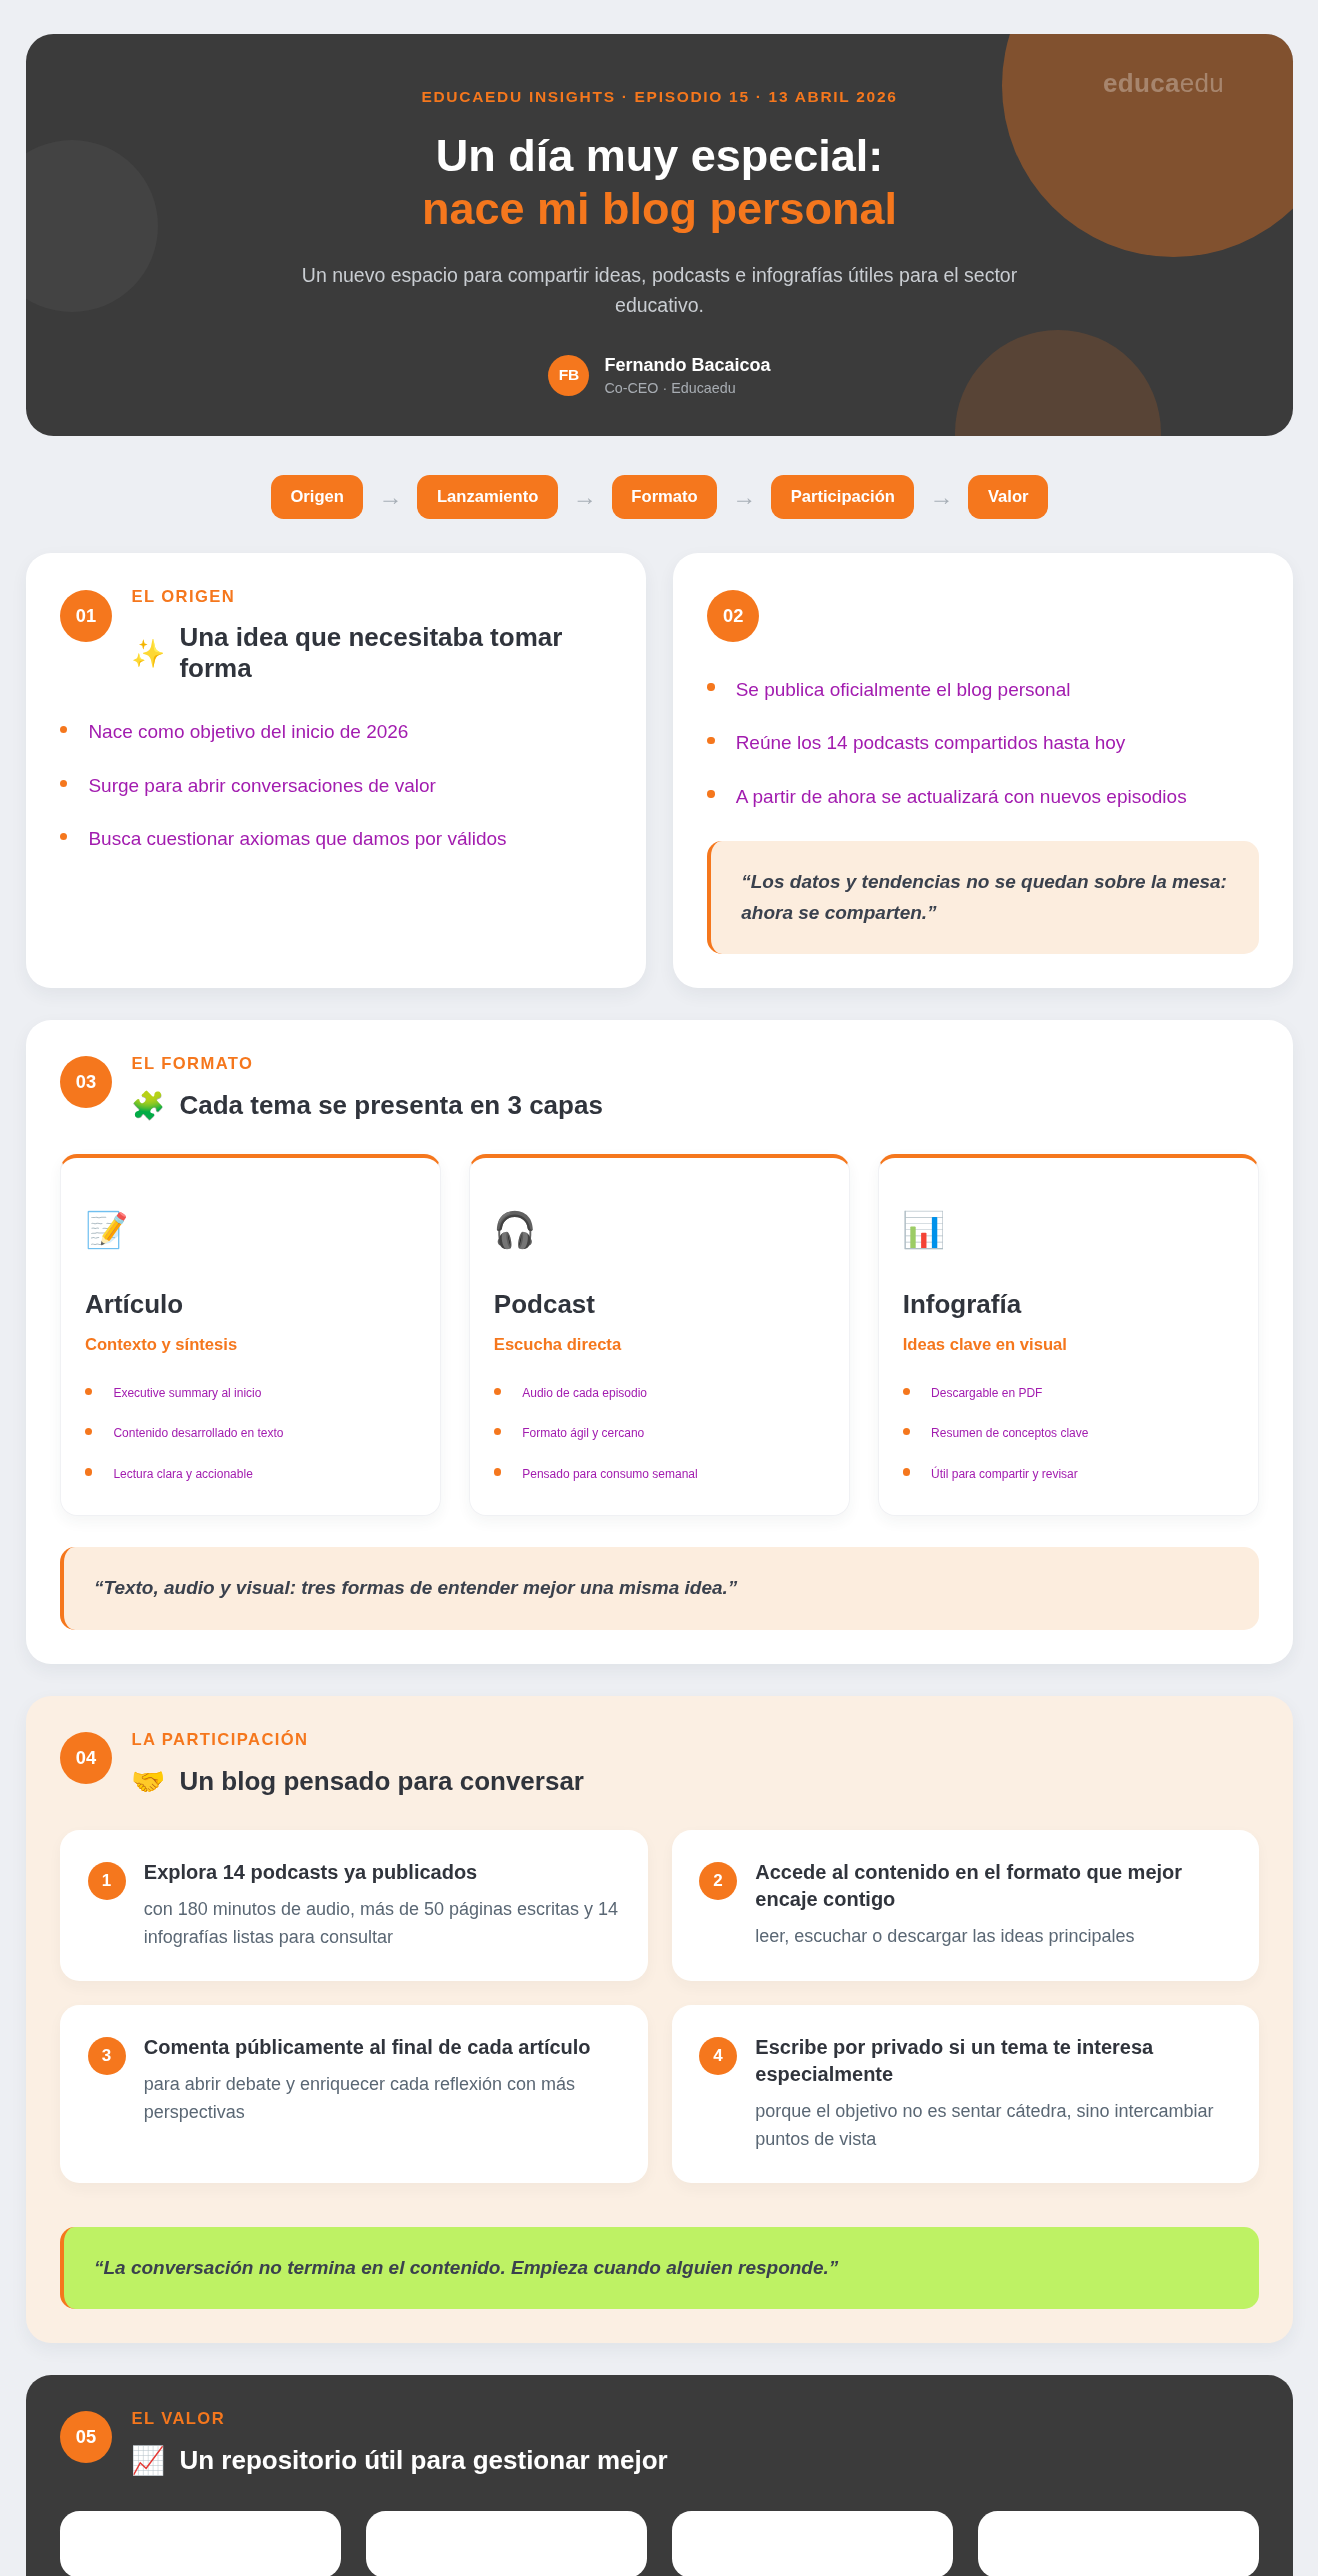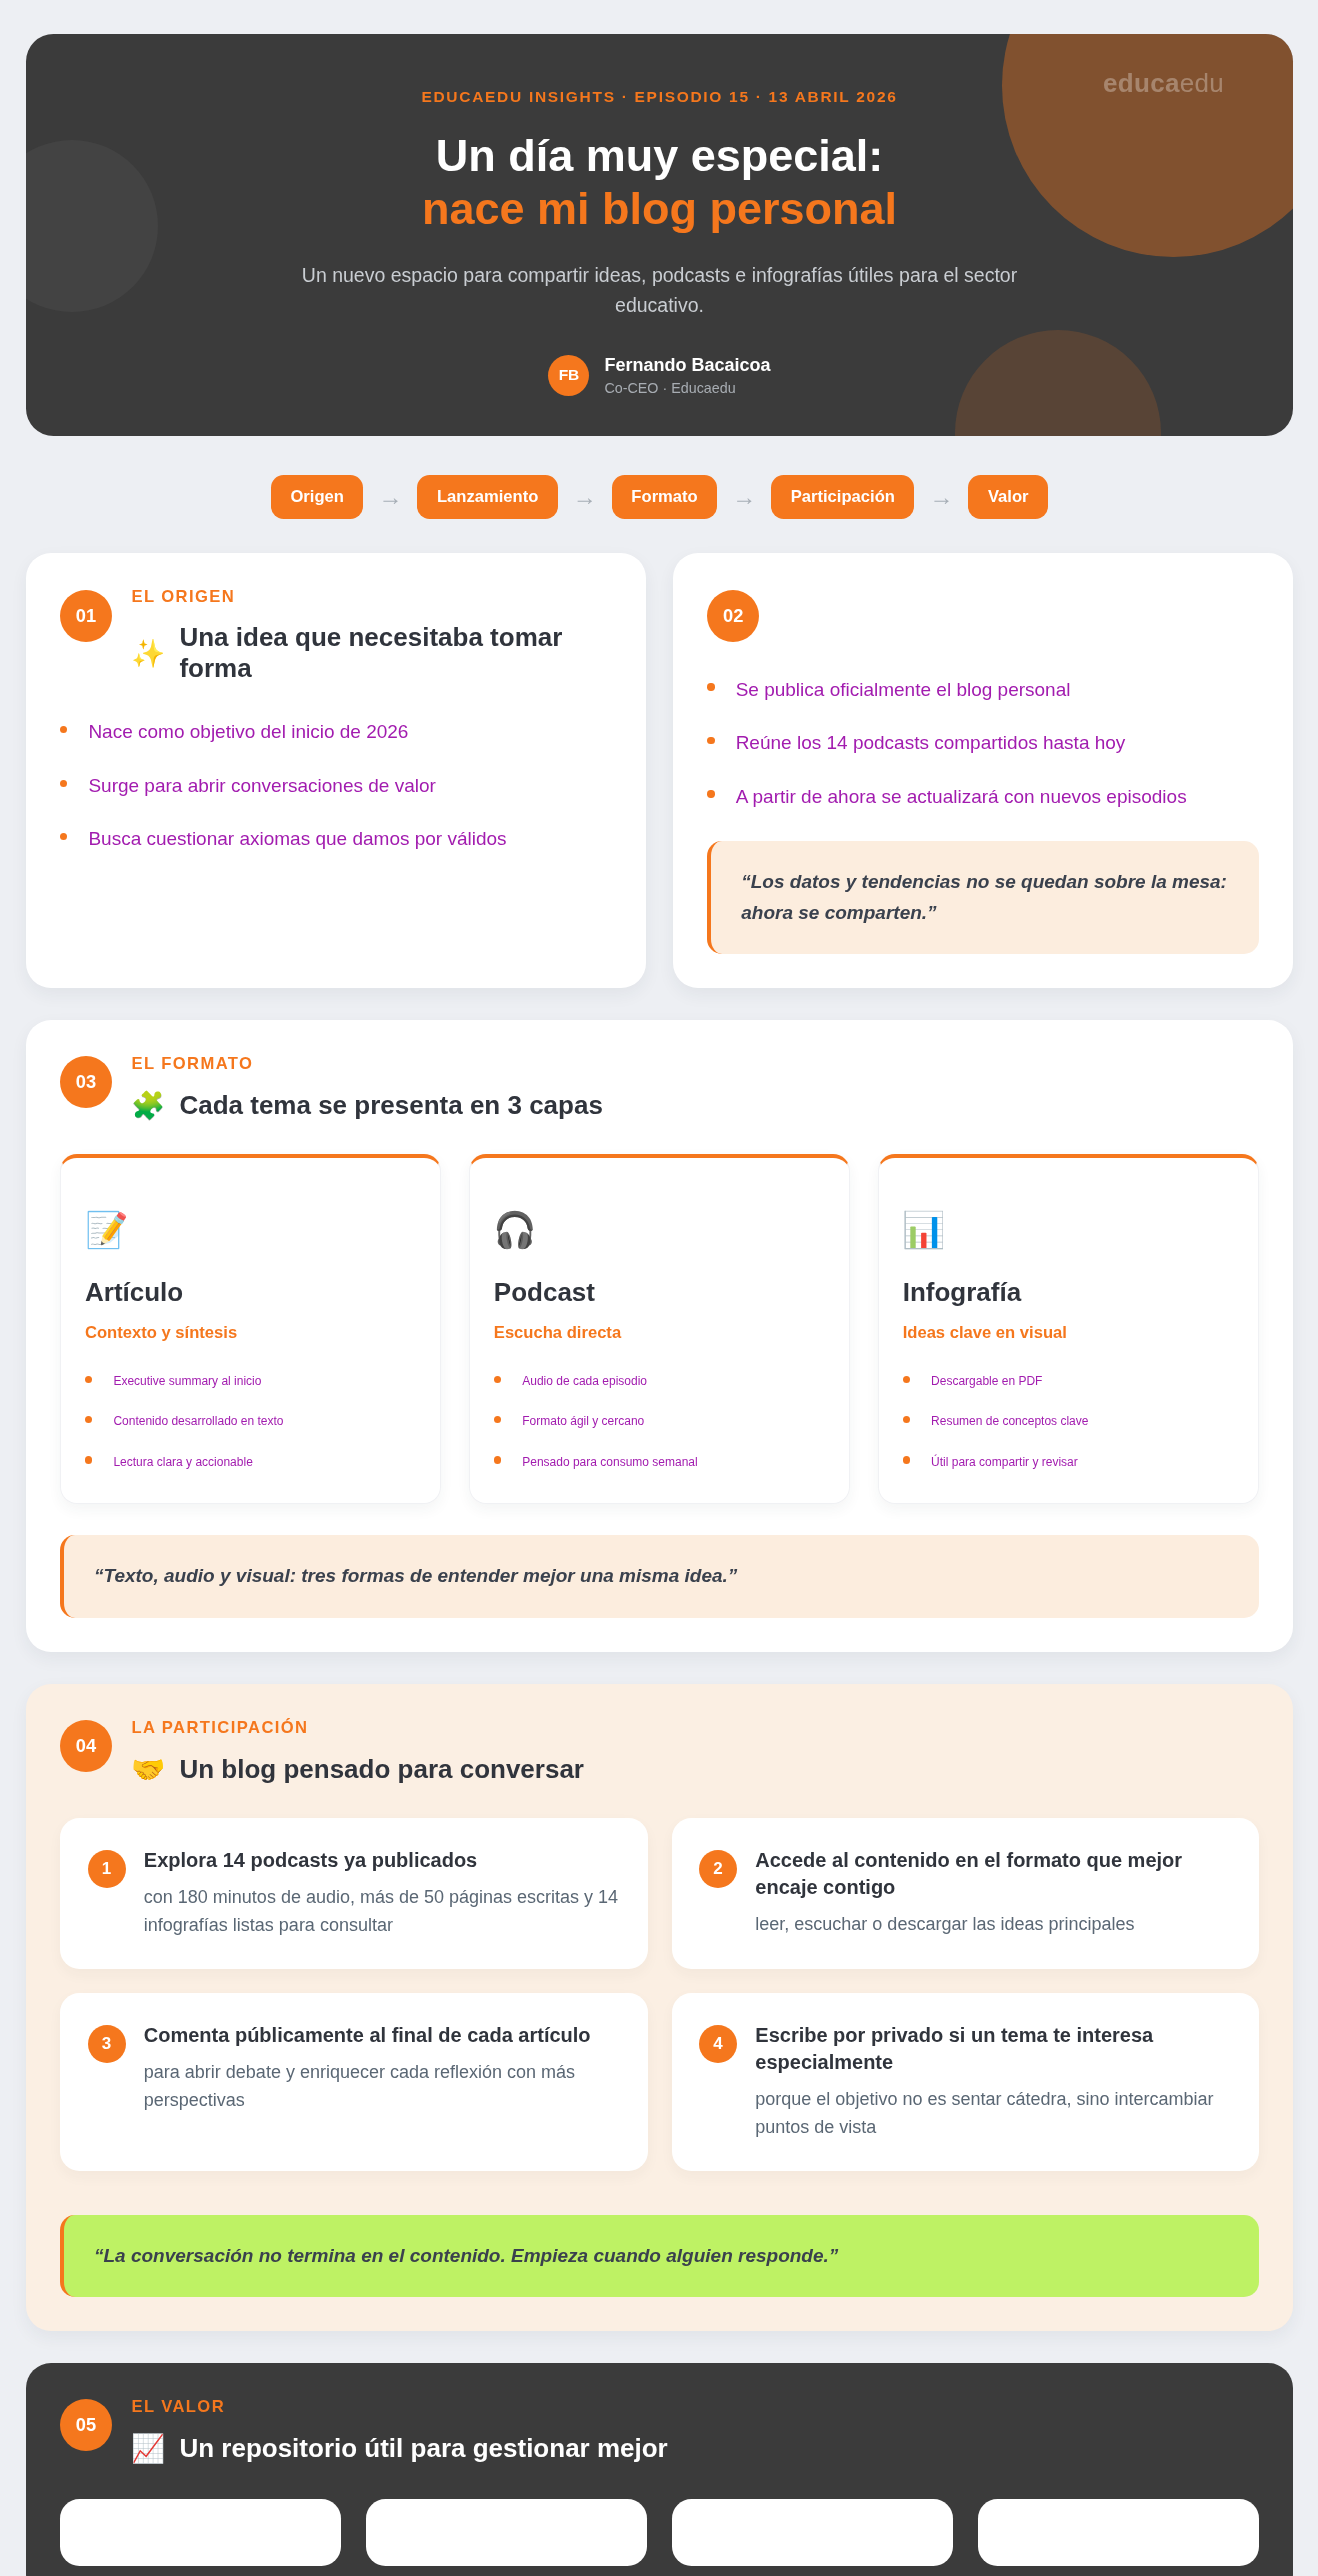--- a/index.html
+++ b/index.html
@@ -95,21 +95,21 @@
   
   .wide { margin-top: 32px; }
   .format-grid { display: grid; grid-template-columns: 1fr 1fr 1fr; gap: 27.5px; margin-top: 32px; }
   .format-card {
     border: 0.6px solid #F0F1F4; border-top: 4.6px solid #F5771D;
     border-radius: 17px; padding: 29px 24px 32px;
     box-shadow: 0 5.7px 13.7px rgba(40,50,60,0.05);
     background: #fff;
   }
   .format-icon { font-size: 35px; margin-top: 23px; }
-  .format-title { font-size: 26px; font-weight: bold; color: #30343C; margin-top: 26px; }
+  .format-title { font-size: 26px; font-weight: bold; color: #30343C; margin-top: 38px; }
   .format-sub { color: #F5771D; font-weight: bold; font-size: 16.6px; margin-top: 15px; }
   .format-card .bullets { margin-top: 30px; }
   .format-card .bullets li { font-size: 12px; }
   .format-card .bullets li + li { margin-top: 23px; }
 
   
   .peach { background: #FBEFE3; }
   .steps-grid { display: grid; grid-template-columns: 1fr 1fr; gap: 24px; margin-top: 32px; }
   .step-card {
     background: #fff; border-radius: 19.5px; padding: 29px 27.5px;

